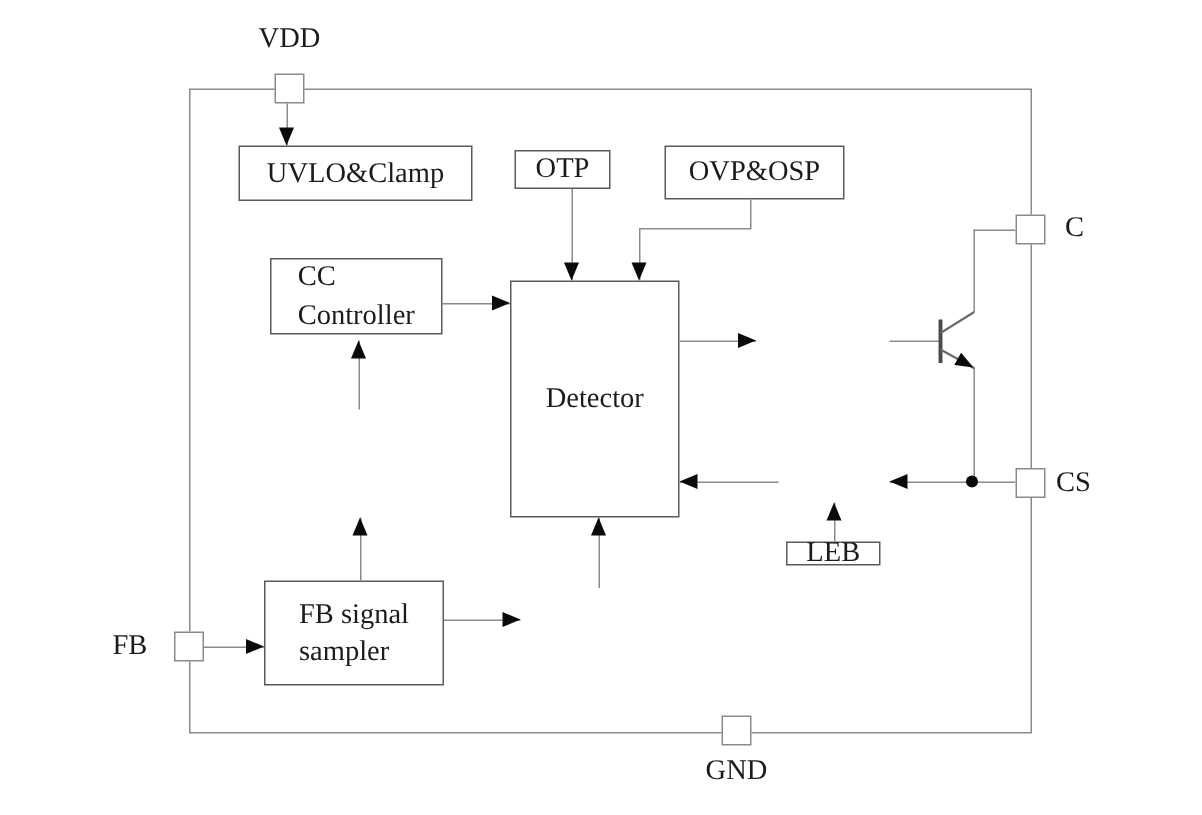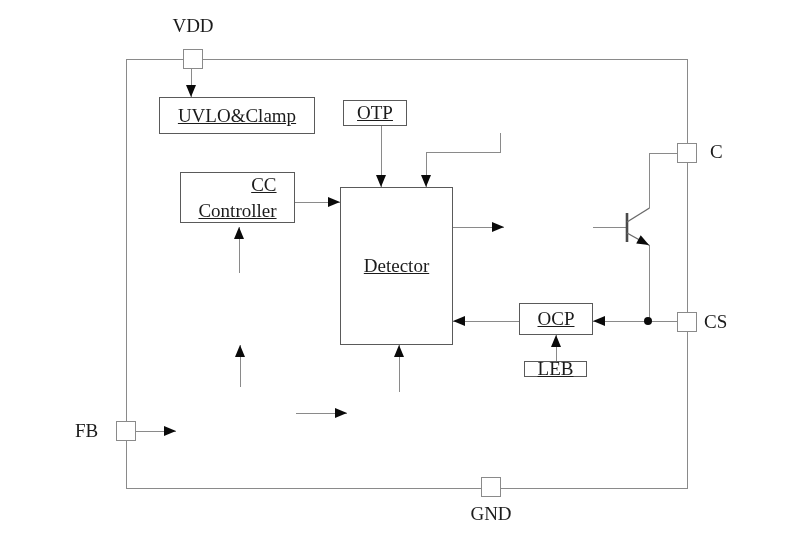--- a/index.html
+++ b/index.html
@@ -13,23 +13,22 @@
     overflow:hidden;
   }
   .boundary{
     position:absolute;border:1px solid var(--wire);background:transparent;z-index:1;
   }
   .hl{position:absolute;height:1px;background:var(--wire);z-index:2;}
   .vl{position:absolute;width:1px;background:var(--wire);z-index:2;}
   .block{
     position:absolute;box-sizing:border-box;border:1px solid var(--block-border);
     background:var(--bg);display:flex;align-items:center;justify-content:center;
-    text-align:right;font-size:19px;line-height:1.32;white-space:pre-line;
+    text-align:left;font-size:19px;line-height:1.32;white-space:pre-line;
     z-index:4;
-    text-decoration:underline;
   }
   .pin{
     position:absolute;box-sizing:border-box;width:20px;height:20px;
     border:1px solid var(--wire);background:var(--bg);z-index:5;
   }
   .pinlabel{
     position:absolute;font-size:19px;z-index:6;white-space:nowrap;
   }
   .arr{position:absolute;width:0;height:0;z-index:6;}
   .arr.down{border-left:5px solid transparent;border-right:5px solid transparent;border-top:12px solid var(--arrow);}
@@ -85,25 +84,27 @@
 
   <svg class="bjt" style="left:615px;top:195px" width="70" height="60" viewBox="615 195 70 60">
     <line x1="627" y1="213" x2="627" y2="242" stroke="#4a4a4a" stroke-width="2.6"></line>
     <line x1="627" y1="222" x2="649.5" y2="208" stroke="#6a6a6a" stroke-width="1.4"></line>
     <line x1="627" y1="233" x2="649.5" y2="245.5" stroke="#6a6a6a" stroke-width="1.4"></line>
     <polygon points="649,245 636.2,243.4 640.7,235.2" fill="#0a0a0a"></polygon>
   </svg>
 
   <div class="block" style="left:159px;top:97px;width:156px;height:37px">UVLO&amp;Clamp</div>
   <div class="block" style="left:343px;top:100px;width:64px;height:26px">OTP</div>
+  <div class="block" style="left:443px;top:97px;width:120px;height:36px">OVP&amp;OSP</div>
   <div class="block" style="left:180px;top:172px;width:115px;height:51px">CC
 Controller</div>
   <div class="block" style="left:340px;top:187px;width:113px;height:158px">Detector</div>
-  <div class="block" style="left:519px;top:303px;width:74px;height:32px">OCP</div>
   <div class="block" style="left:524px;top:361px;width:63px;height:16px">LEB</div>
+  <div class="block" style="left:176px;top:387px;width:120px;height:70px">FB signal
+sampler</div>
 
   <div class="pin" style="left:183px;top:49px"></div>
   <div class="pin" style="left:677px;top:143px"></div>
   <div class="pin" style="left:677px;top:312px"></div>
   <div class="pin" style="left:116px;top:421px"></div>
   <div class="pin" style="left:481px;top:477px"></div>
 
   <div class="pinlabel" style="left:163px;top:15px;width:60px;text-align:center">VDD</div>
   <div class="pinlabel" style="left:710px;top:141px">C</div>
   <div class="pinlabel" style="left:704px;top:311px">CS</div>

